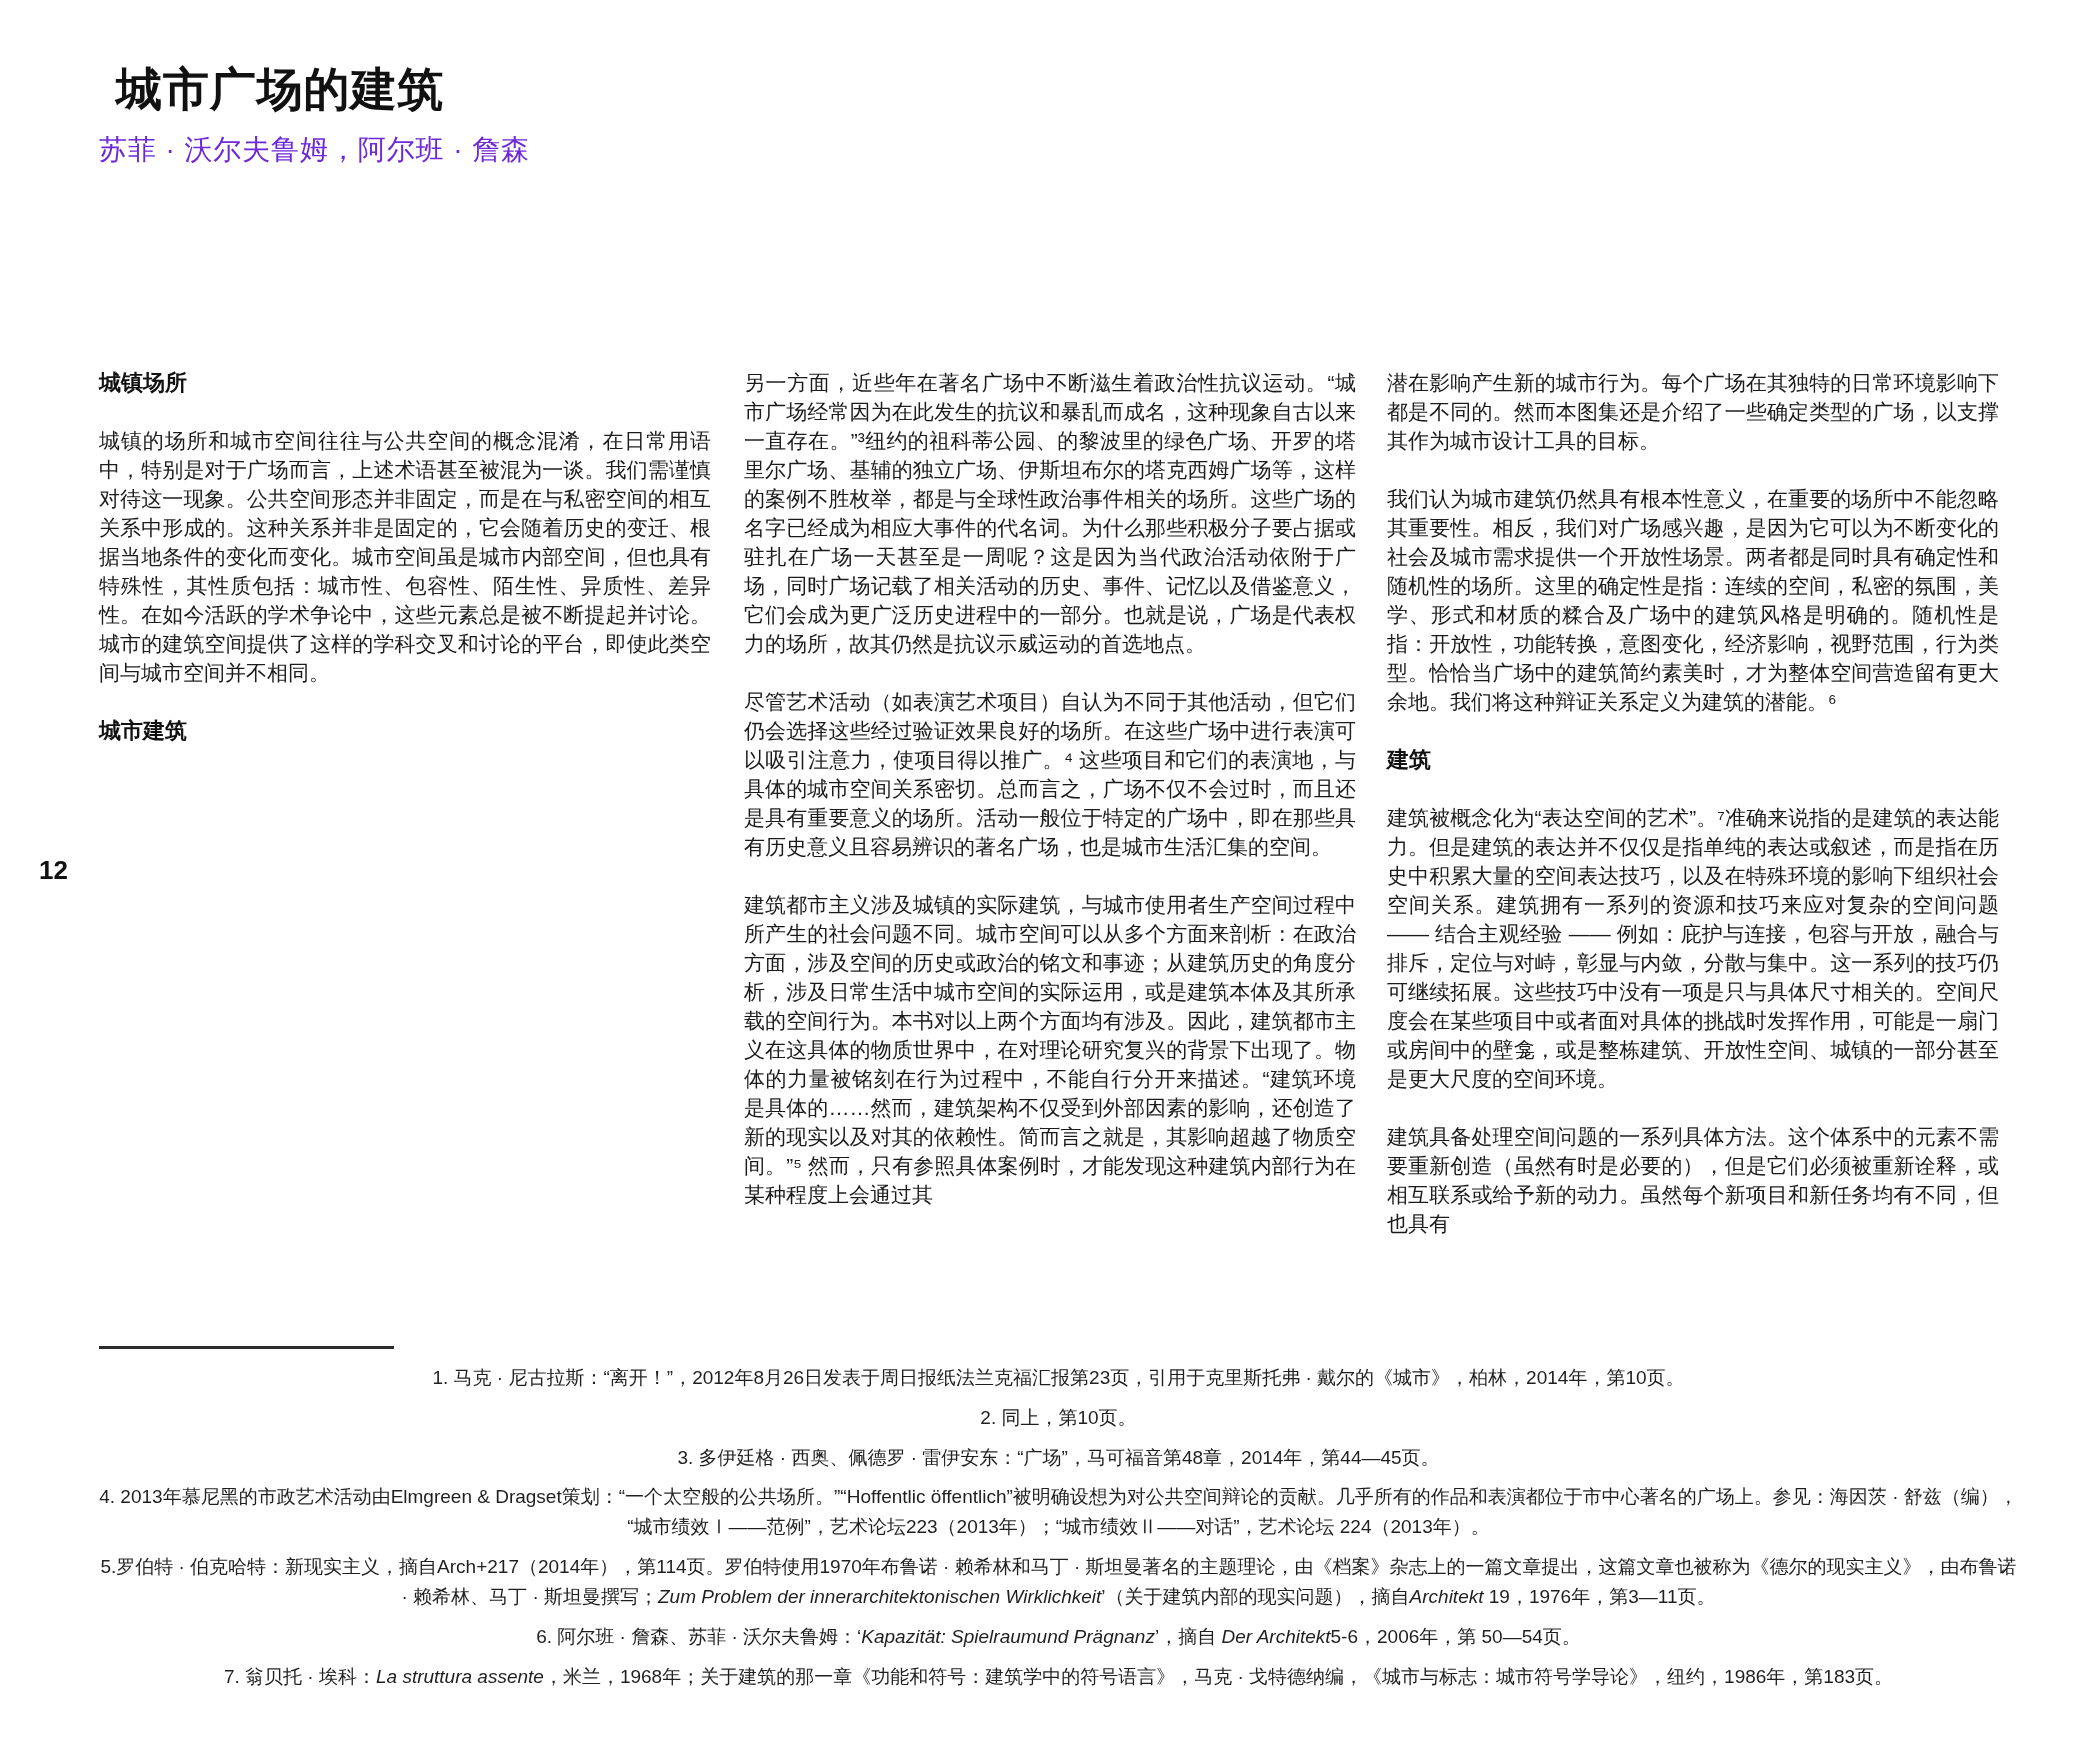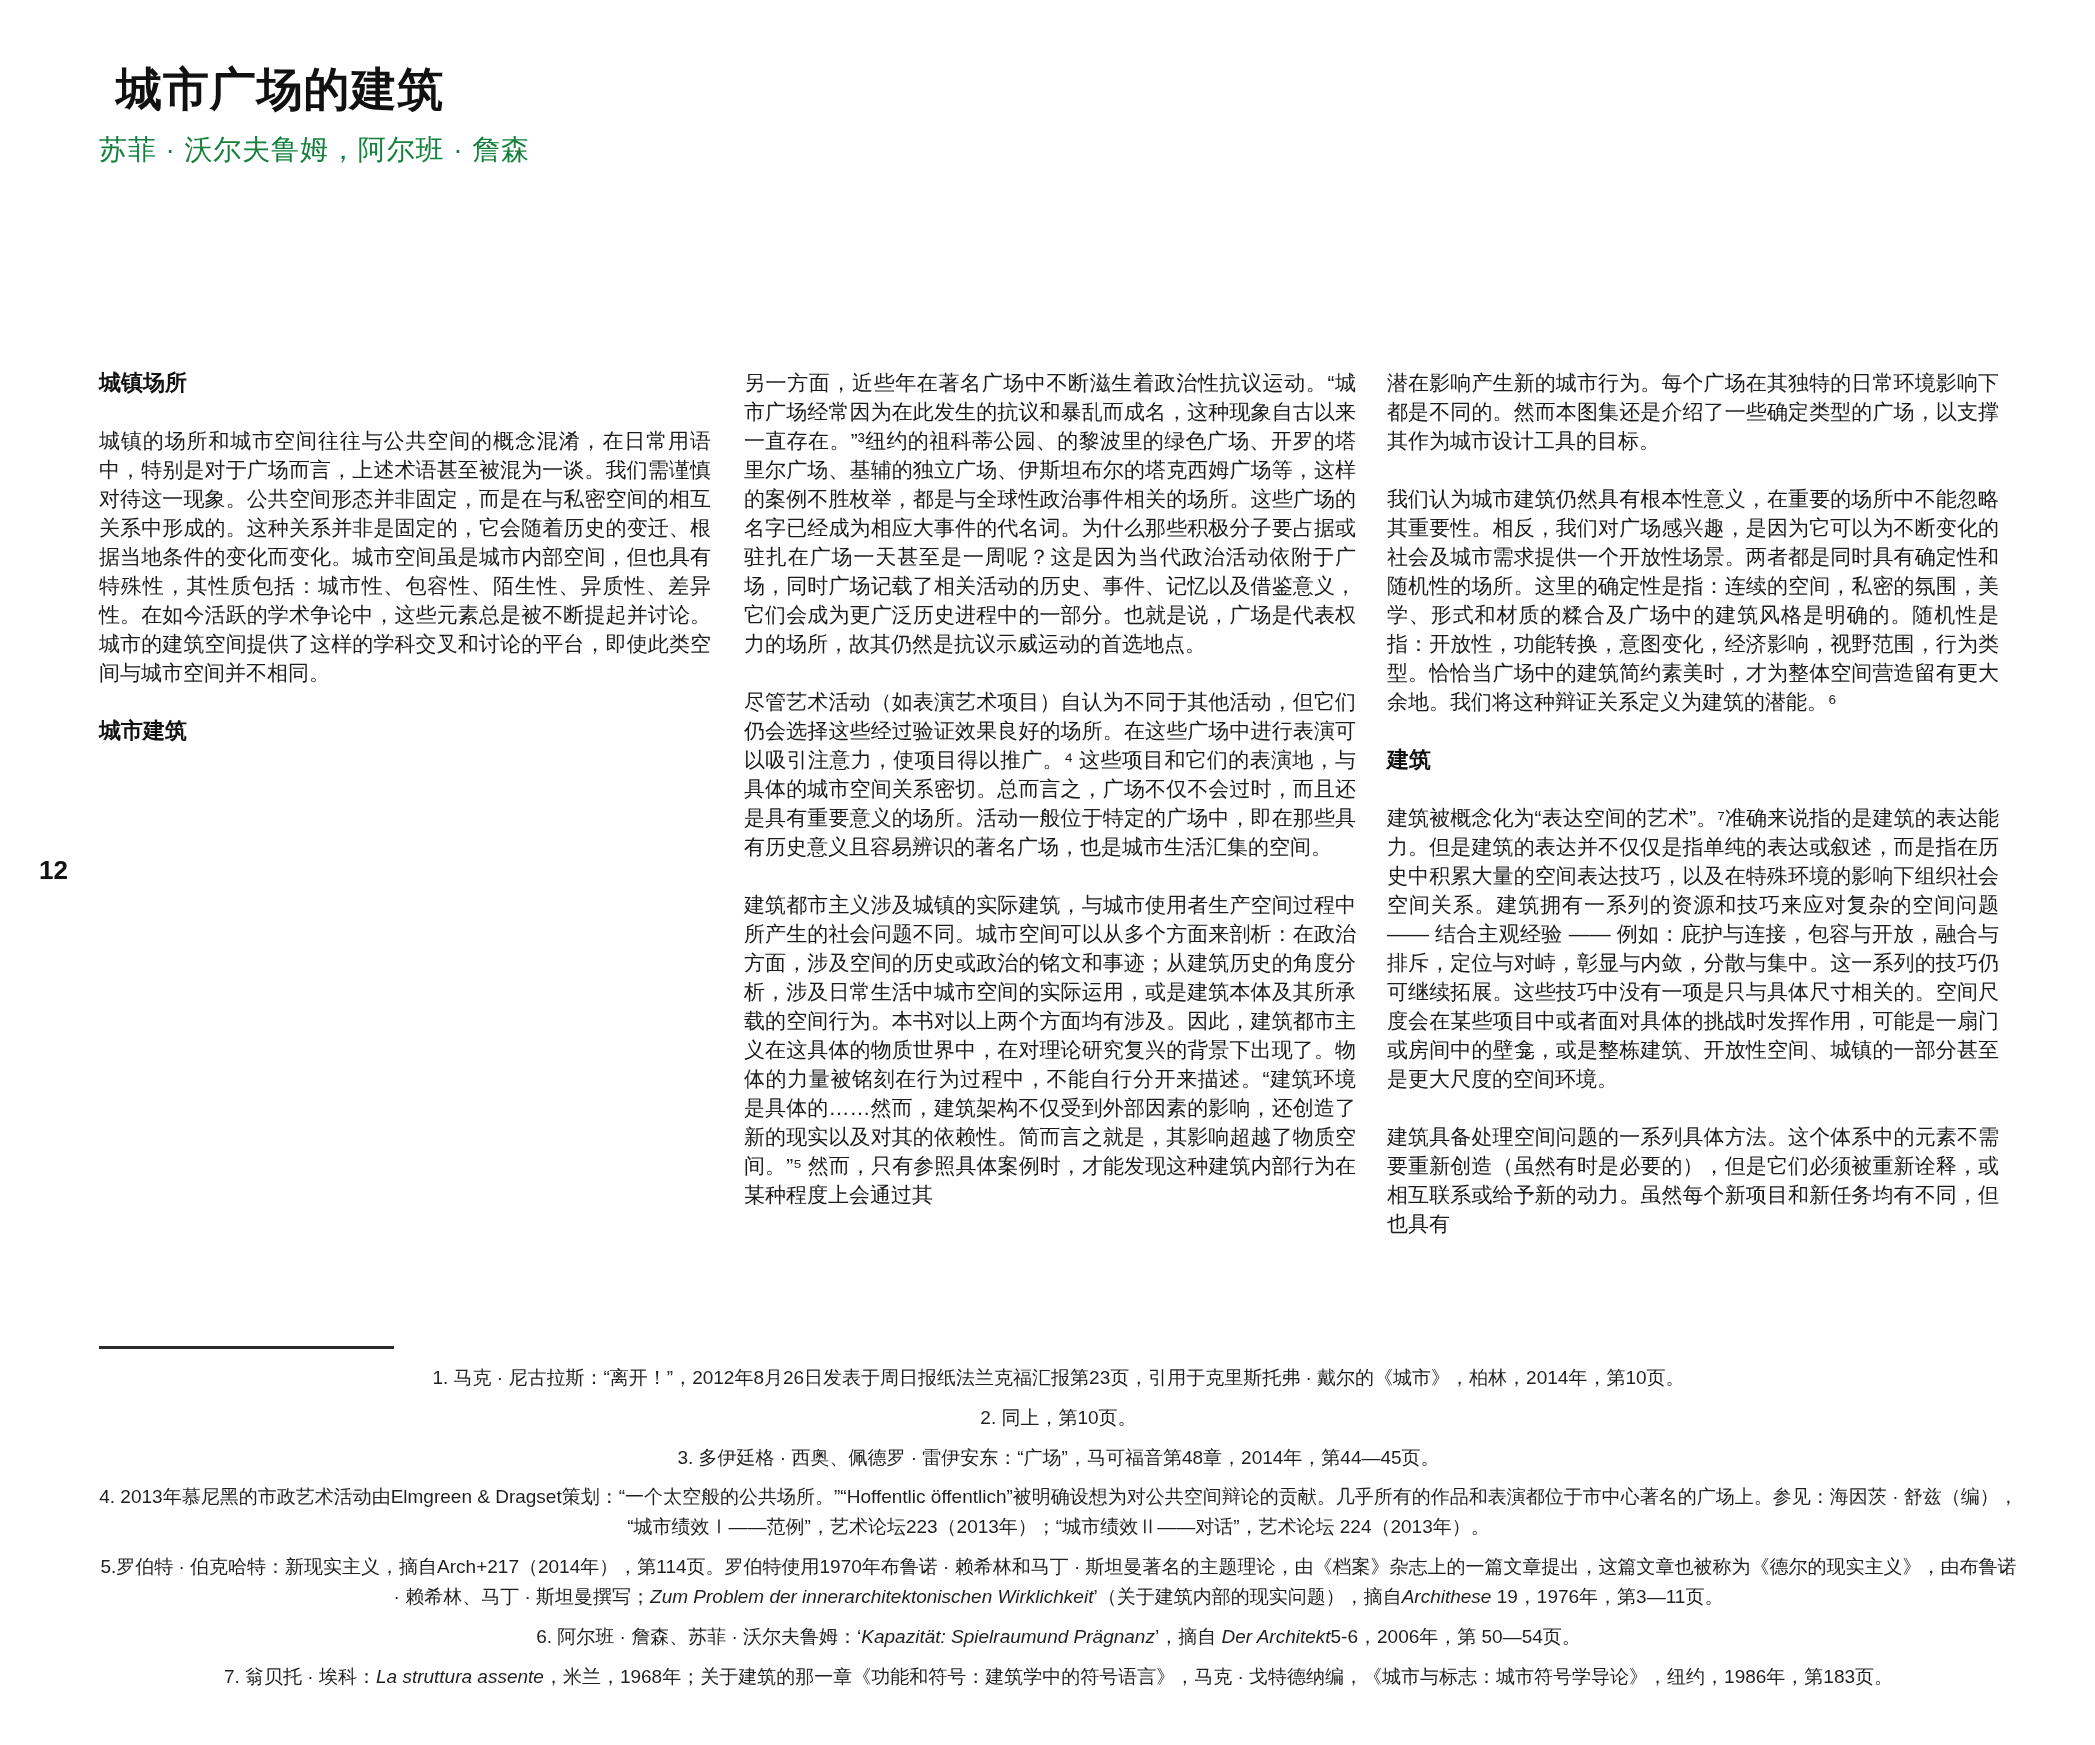--- a/index.html
+++ b/index.html
@@ -6,21 +6,21 @@
   .page{
     position:relative;width:2095px;height:1746px;background:#ffffff;
     font-family:"Liberation Sans",sans-serif;color:#1a1a1a;overflow:hidden;
   }
   .title{
     position:absolute;left:116px;top:64px;margin:0;
     font-size:46px;font-weight:700;letter-spacing:0.9px;line-height:1.1;color:#111;
   }
   .authors{
     position:absolute;left:99px;top:131px;
-    font-size:28px;font-weight:400;letter-spacing:0.9px;color:#15803d;
+    font-size:28px;font-weight:400;letter-spacing:0.9px;color:#6d28d9;
   }
   .pagenum{
     position:absolute;left:39px;top:855px;
     font-size:26px;font-weight:700;color:#111;
   }
   .col{
     position:absolute;top:368px;width:612px;
     font-size:21px;line-height:29px;
     text-align:justify;text-justify:inter-ideograph;text-align-last:left;
     color:#1b1b1b;
@@ -76,19 +76,19 @@
     <p>建筑具备处理空间问题的一系列具体方法。这个体系中的元素不需要重新创造（虽然有时是必要的），但是它们必须被重新诠释，或相互联系或给予新的动力。虽然每个新项目和新任务均有不同，但也具有</p>
   </section>
 
   <div class="fnrule"></div>
 
   <div class="footnotes">
     <div class="fn"><span>1. 马克 · 尼古拉斯：“离开！”，2012年8月26日发表于周日报纸法兰克福汇报第23页，引用于克里斯托弗 · 戴尔的《城市》，柏林，2014年，第10页。</span></div>
     <div class="fn"><span>2. 同上，第10页。</span></div>
     <div class="fn"><span>3. 多伊廷格 · 西奥、佩德罗 · 雷伊安东：“广场”，马可福音第48章，2014年，第44—45页。</span></div>
     <div class="fn"><span>4. 2013年慕尼黑的市政艺术活动由Elmgreen &amp; Dragset策划：“一个太空般的公共场所。”“Hoffentlic öffentlich”被明确设想为对公共空间辩论的贡献。几乎所有的作品和表演都位于市中心著名的广场上。参见：海因茨 · 舒兹（编），“城市绩效Ⅰ——范例”，艺术论坛223（2013年）；“城市绩效Ⅱ——对话”，艺术论坛 224（2013年）。</span></div>
-    <div class="fn"><span>5.罗伯特 · 伯克哈特：新现实主义，摘自Arch+217（2014年），第114页。罗伯特使用1970年布鲁诺 · 赖希林和马丁 · 斯坦曼著名的主题理论，由《档案》杂志上的一篇文章提出，这篇文章也被称为《德尔的现实主义》，由布鲁诺 · 赖希林、马丁 · 斯坦曼撰写；</span><i>Zum Problem der innerarchitektonischen Wirklichkeit</i><span>’（关于建筑内部的现实问题），摘自</span><i>Archithese</i><span> 19，1976年，第3—11页。</span></div>
+    <div class="fn"><span>5.罗伯特 · 伯克哈特：新现实主义，摘自Arch+217（2014年），第114页。罗伯特使用1970年布鲁诺 · 赖希林和马丁 · 斯坦曼著名的主题理论，由《档案》杂志上的一篇文章提出，这篇文章也被称为《德尔的现实主义》，由布鲁诺 · 赖希林、马丁 · 斯坦曼撰写；</span><i>Zum Problem der innerarchitektonischen Wirklichkeit</i><span>’（关于建筑内部的现实问题），摘自</span><i>Architekt</i><span> 19，1976年，第3—11页。</span></div>
     <div class="fn"><span>6. 阿尔班 · 詹森、苏菲 · 沃尔夫鲁姆：‘</span><i>Kapazität: Spielraumund Prägnanz</i><span>’，摘自 </span><i>Der Architekt</i><span>5-6，2006年，第 50—54页。</span></div>
     <div class="fn"><span>7. 翁贝托 · 埃科：</span><i>La struttura assente</i><span>，米兰，1968年；关于建筑的那一章《功能和符号：建筑学中的符号语言》，马克 · 戈特德纳编，《城市与标志：城市符号学导论》，纽约，1986年，第183页。</span></div>
   </div>
 
 </div>
 
 
 </body></html>

